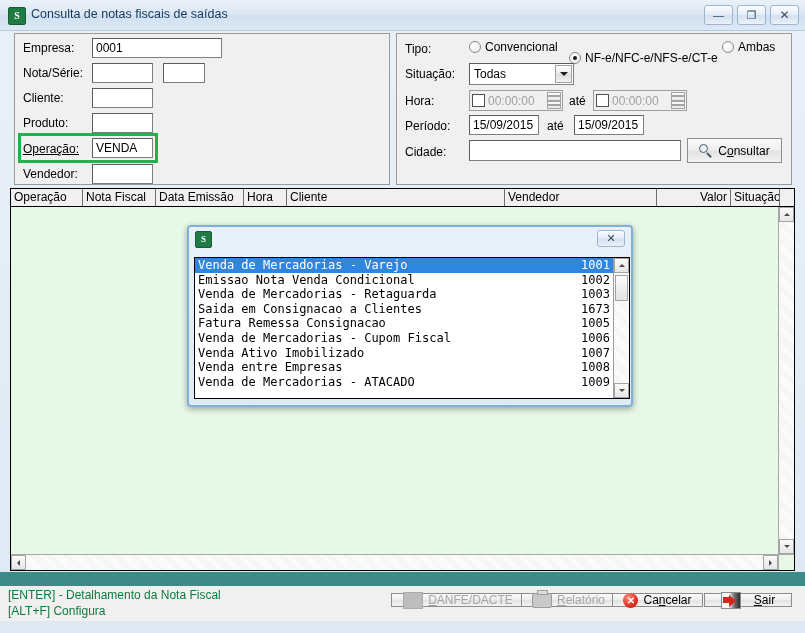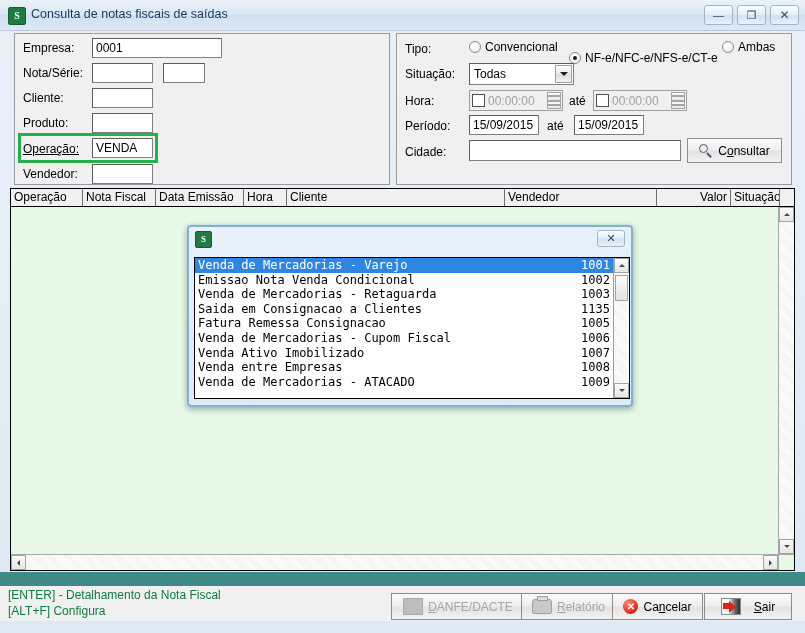--- a/index.html
+++ b/index.html
@@ -324,21 +324,21 @@
   }
   .status-line {
     position: absolute; left: 8px;
     font-size: 12px; color: #0f7a3d; white-space: nowrap;
   }
   .bottom-bar {
     position: absolute; left: 0; top: 621px; width: 805px; height: 12px;
     background: #dfe9f4;
   }
   .bbtn {
-    position: absolute; height: 27px; top: 593px;
+    position: absolute; height: 14px; top: 593px;
     background: linear-gradient(to bottom,#fafafa 0%, #efefef 45%, #e3e3e3 55%, #f3f3f3 100%);
     border: 1px solid #8d8d8d;
     box-sizing: border-box;
     display: flex; align-items: center; justify-content: center; gap: 5px;
     font-size: 12px; color: #000;
   }
   .bbtn.disabled { color: #a6a6a6; }
   .ic-gray { width: 20px; height: 17px; background: #bdbdbd; border: 1px solid #ababab; box-sizing: border-box; flex:0 0 auto; }
   .ic-printer {
     width: 20px; height: 15px; flex: 0 0 auto;
@@ -526,21 +526,21 @@
           <div class="li">
             <span>Emissao Nota Venda Condicional</span>
             <span>1002</span>
           </div>
           <div class="li">
             <span>Venda de Mercadorias - Retaguarda</span>
             <span>1003</span>
           </div>
           <div class="li">
             <span>Saida em Consignacao a Clientes</span>
-            <span>1135</span>
+            <span>1673</span>
           </div>
           <div class="li">
             <span>Fatura Remessa Consignacao</span>
             <span>1005</span>
           </div>
           <div class="li">
             <span>Venda de Mercadorias - Cupom Fiscal</span>
             <span>1006</span>
           </div>
           <div class="li">

